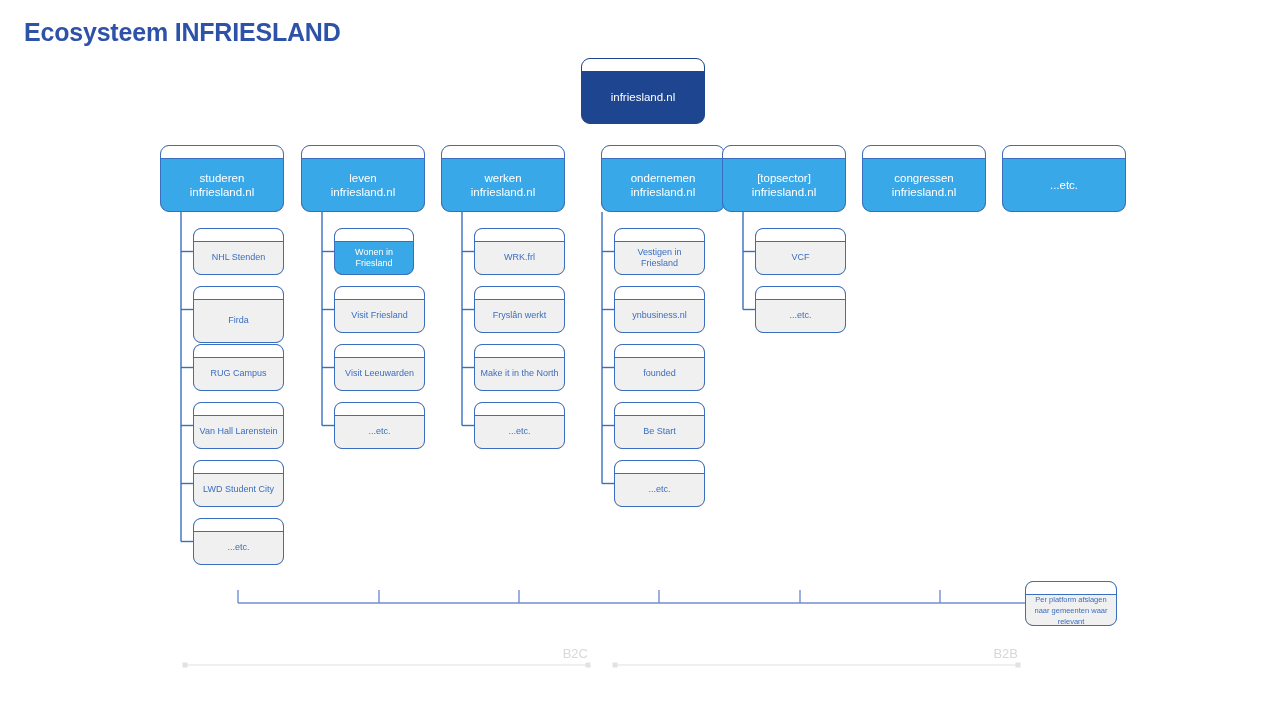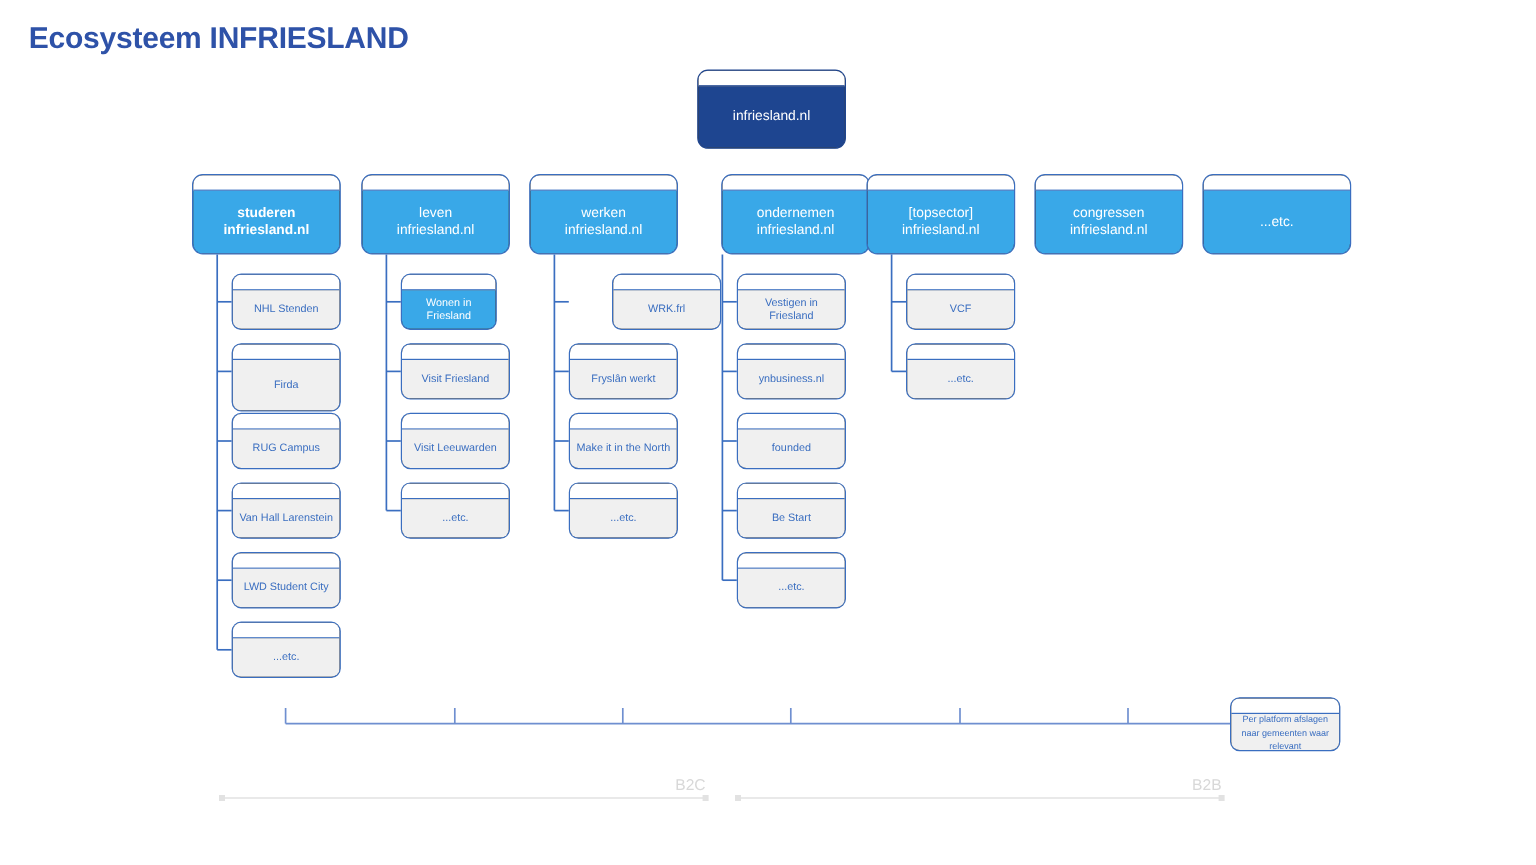--- a/index.html
+++ b/index.html
@@ -160,21 +160,21 @@
     <line x1="615" y1="665" x2="1018" y2="665" stroke="#e2e2e2" stroke-width="1.2"></line>
     <rect x="612.5" y="662.5" width="5" height="5" fill="#e2e2e2"></rect>
     <rect x="1015.5" y="662.5" width="5" height="5" fill="#e2e2e2"></rect>
   </svg>
 
 <div id="diagram">
     <div class="card root" style="left: 581px; top: 58px; width: 124px; height: 66px;">
       <div class="bar"></div>
       <div class="body">infriesland.nl</div>
     </div>
-    <div class="card l2" style="left: 160px; top: 145px; width: 124px; height: 67px; font-weight: bold;">
+    <div class="card l2" style="left: 160px; top: 145px; width: 124px; height: 67px;">
       <div class="bar"></div>
       <div class="body">studeren
 infriesland.nl</div>
     </div>
     <div class="card l3" style="left: 193px; top: 228px; width: 91px; height: 47px;">
       <div class="bar"></div>
       <div class="body">NHL Stenden</div>
     </div>
     <div class="card l3" style="left: 193px; top: 286px; width: 91px; height: 57px;">
       <div class="bar"></div>
@@ -215,21 +215,21 @@
     </div>
     <div class="card l3" style="left: 334px; top: 402px; width: 91px; height: 47px;">
       <div class="bar"></div>
       <div class="body">...etc.</div>
     </div>
     <div class="card l2" style="left: 441px; top: 145px; width: 124px; height: 67px;">
       <div class="bar"></div>
       <div class="body">werken
 infriesland.nl</div>
     </div>
-    <div class="card l3" style="left: 474px; top: 228px; width: 91px; height: 47px; margin-left: 36px;">
+    <div class="card l3" style="left: 474px; top: 228px; width: 91px; height: 47px;">
       <div class="bar"></div>
       <div class="body">WRK.frl</div>
     </div>
     <div class="card l3" style="left: 474px; top: 286px; width: 91px; height: 47px;">
       <div class="bar"></div>
       <div class="body">Fryslân werkt</div>
     </div>
     <div class="card l3" style="left: 474px; top: 344px; width: 91px; height: 47px;">
       <div class="bar"></div>
       <div class="body">Make it in the North</div>

